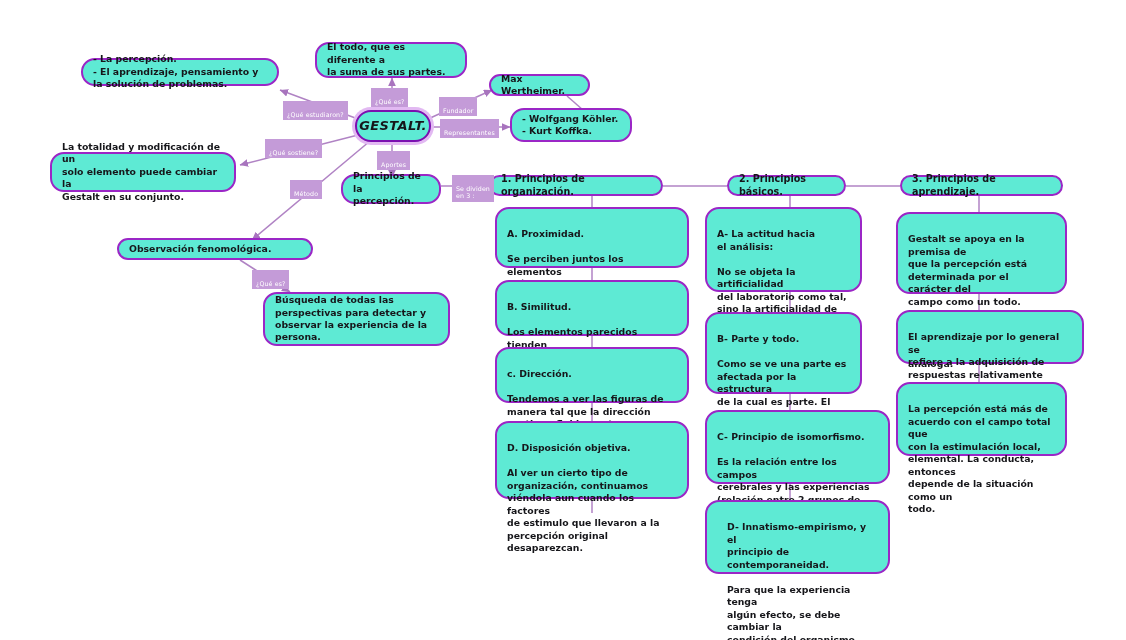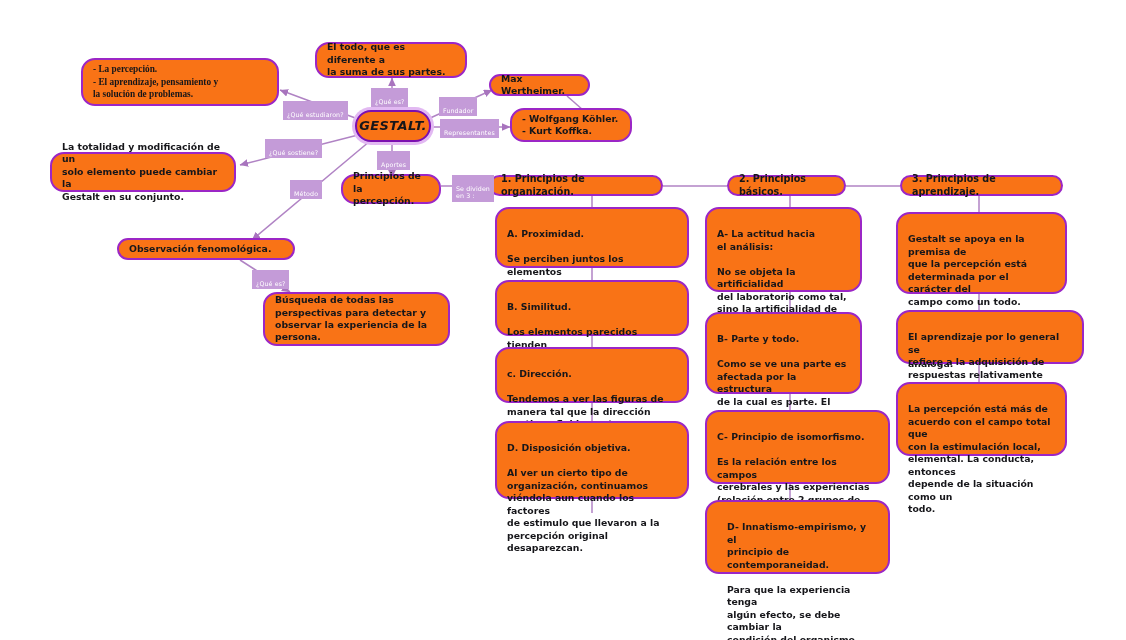--- a/index.html
+++ b/index.html
@@ -19,21 +19,21 @@
     position: absolute;
     left: 0;
     top: 0;
     width: 1126px;
     height: 640px;
     pointer-events: none;
   }
   .node {
     position: absolute;
     box-sizing: border-box;
-    background: #f97316;
+    background: #5eead4;
     border: 2px solid #9b26c6;
     border-radius: 14px;
     color: #16161a;
     font-weight: bold;
     font-size: 9.3px;
     line-height: 1.34;
     padding: 7px 10px;
     white-space: pre-line;
     z-index: 3;
   }
@@ -130,42 +130,42 @@
 
   <div class="node center" style="left:355px; top:110px; width:76px; height:32px;">
     <span>GESTALT.</span>
   </div>
 
   <div class="node title-node" style="left:315px; top:42px; width:152px; height:36px;">
     <span>El todo, que es diferente a
 la suma de sus partes.</span>
   </div>
 
-  <div class="node title-node" style="left:81px; top:58px; width:198px; height:48px;font-family:Liberation Serif, serif;">
+  <div class="node title-node" style="left:81px; top:58px; width:198px; height:28px;">
     <span>- La percepción.
 - El aprendizaje, pensamiento y
 la solución de problemas.</span>
   </div>
 
   <div class="node title-node" style="left:489px; top:74px; width:101px; height:22px;">
     <span>Max Wertheimer.</span>
   </div>
 
   <div class="node title-node" style="left:510px; top:108px; width:122px; height:34px;">
     <span>- Wolfgang Köhler.
 - Kurt Koffka.</span>
   </div>
 
   <div class="node title-node" style="left:50px; top:152px; width:186px; height:40px;">
     <span>La totalidad y modificación de un
 solo elemento puede cambiar la
 Gestalt en su conjunto.</span>
   </div>
 
-  <div class="node title-node" style="left:117px; top:238px; width:178px; height:22px;">
+  <div class="node title-node" style="left:117px; top:238px; width:196px; height:22px;">
     <span>Observación fenomológica.</span>
   </div>
 
   <div class="node title-node" style="left:263px; top:292px; width:187px; height:54px;">
     <span>Búsqueda de todas las
 perspectivas para detectar y
 observar la experiencia de la
 persona.</span>
   </div>
 

